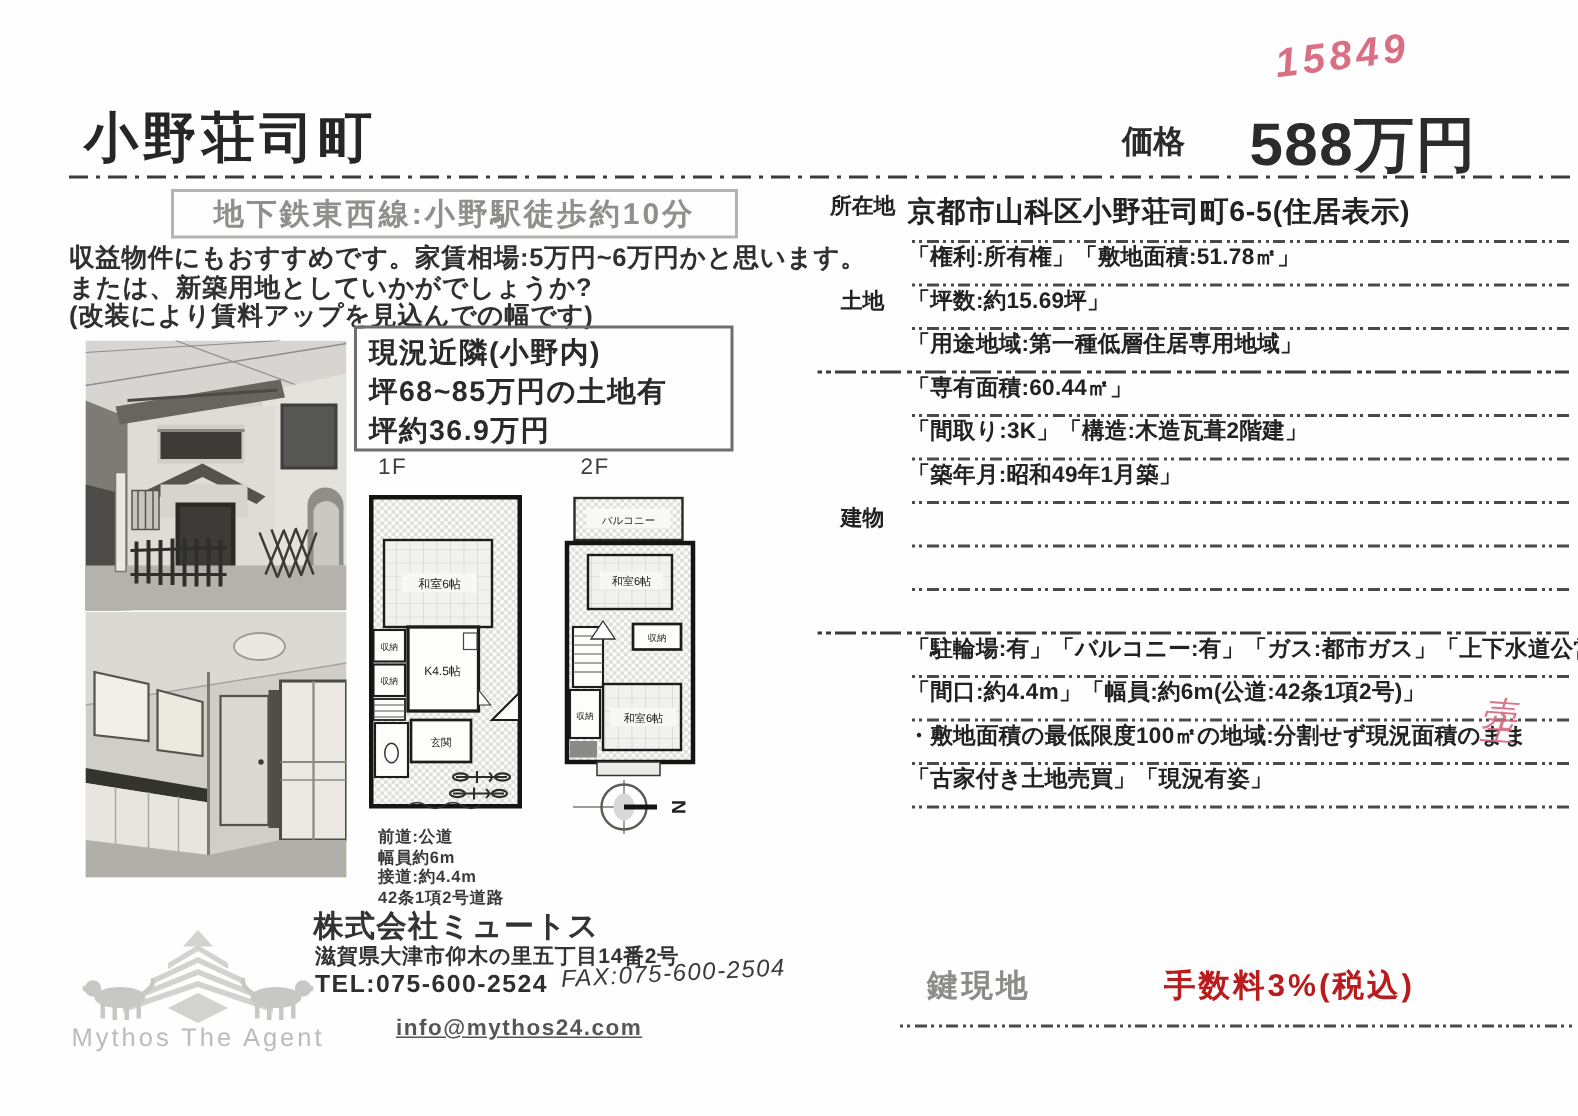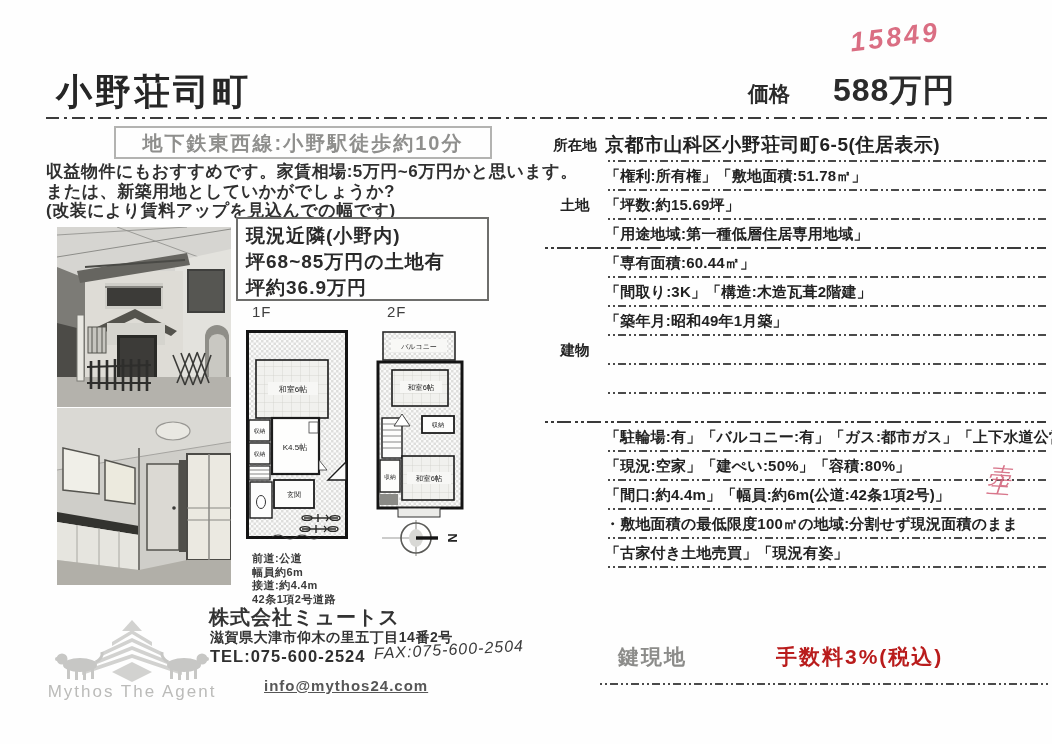--- a/index.html
+++ b/index.html
@@ -7,42 +7,42 @@
     position:relative;width:1052px;height:744px;background:#fefefe;
     font-family:"Liberation Sans","DejaVu Sans",sans-serif;color:#2b2b2b;
     overflow:hidden;margin:0 auto;
   }
   .abs{position:absolute;}
 
   
   .title{left:56px;top:68px;font-size:36px;font-weight:bold;letter-spacing:3px;color:#262626;}
   .hand-id{left:850px;top:22px;font-size:27px;color:#d4566e;font-style:italic;transform:rotate(-7deg);letter-spacing:3px;font-weight:bold;opacity:.85;}
   .price-label{left:748px;top:80px;font-size:21px;font-weight:bold;}
-  .price-value{left:833px;top:69px;font-size:32px;font-weight:bold;letter-spacing:1px;}
+  .price-value{left:833px;top:69px;font-size:40px;font-weight:bold;letter-spacing:1px;}
 
   .dashdot{height:2px;background:repeating-linear-gradient(90deg,#3c3c3c 0 13px,transparent 13px 18px,#3c3c3c 18px 21px,transparent 21px 26px);}
   .top-divider{left:46px;top:117px;width:1002px;}
 
   .station{left:114px;top:126px;width:374px;height:29px;border:2px solid #b3b3b1;
     font-size:20px;font-weight:bold;color:#8f8f8d;letter-spacing:2px;text-align:center;line-height:30px;}
 
   .intro{left:46px;top:162px;font-size:17px;font-weight:bold;color:#303030;line-height:19.5px;letter-spacing:.5px;}
 
   .neighbor{left:236px;top:217px;width:233px;height:72px;border:2px solid #6e6e6c;
     padding:4px 8px;font-size:19px;font-weight:bold;line-height:26px;letter-spacing:1px;color:#2a2a2a;}
 
   .flabel{font-size:15px;color:#3f3f3f;letter-spacing:1px;}
   .f1{left:252px;top:303px;}
   .f2{left:387px;top:303px;}
 
   .roadnote{left:252px;top:552px;font-size:11px;font-weight:bold;color:#3a3a3a;line-height:13.5px;letter-spacing:.5px;}
 
   
   .details{left:545px;top:128px;width:503px;}
-  .drow{position:relative;display:flex;align-items:center;height:29px;}
+  .drow{position:relative;display:flex;align-items:flex-start;height:29px;}
   .drow.tall{height:34px;}
   .drow::after{content:"";position:absolute;left:63px;right:2px;bottom:0;height:2px;
     background:repeating-linear-gradient(90deg,#4a4a4a 0 2px,transparent 2px 5px,#4a4a4a 5px 7px,transparent 7px 10px,#4a4a4a 10px 18px,transparent 18px 21px);}
   .drow.full::after{left:0;
     background:repeating-linear-gradient(90deg,#3a3a3a 0 3px,transparent 3px 6px,#3a3a3a 6px 9px,transparent 9px 12px,#3a3a3a 12px 26px,transparent 26px 30px);}
   .dlabel{width:60px;flex:0 0 60px;text-align:center;font-size:14.5px;font-weight:bold;color:#222;}
   .dtext{flex:1;font-size:15px;font-weight:bold;color:#222;letter-spacing:.2px;white-space:nowrap;}
   .drow.tall .dtext{font-size:19px;letter-spacing:.5px;}
 
   .key-note{left:618px;top:643px;font-size:21px;font-weight:bold;color:#8c8c8a;letter-spacing:2px;}
@@ -324,24 +324,20 @@
     <div class="drow full">
       <span class="dlabel"></span>
       <span class="dtext"></span>
     </div>
     <div class="drow">
       <span class="dlabel"></span>
       <span class="dtext">「駐輪場:有」「バルコニー:有」「ガス:都市ガス」「上下水道公営」</span>
     </div>
     <div class="drow">
       <span class="dlabel"></span>
-      <span class="dtext">「現況:空家」「建ぺい:50%」「容積:80%」</span>
-    </div>
-    <div class="drow">
-      <span class="dlabel"></span>
       <span class="dtext">「間口:約4.4m」「幅員:約6m(公道:42条1項2号)」</span>
     </div>
     <div class="drow">
       <span class="dlabel"></span>
       <span class="dtext">・敷地面積の最低限度100㎡の地域:分割せず現況面積のまま</span>
     </div>
     <div class="drow">
       <span class="dlabel"></span>
       <span class="dtext">「古家付き土地売買」「現況有姿」</span>
     </div>

